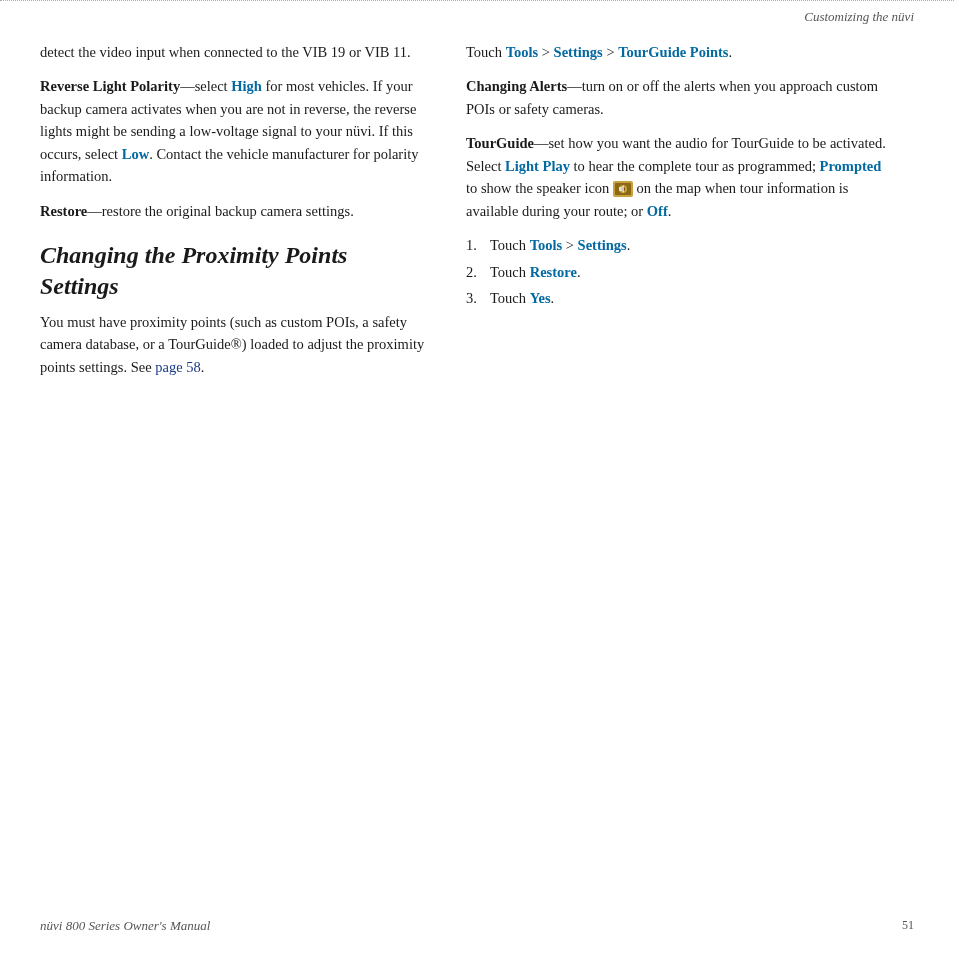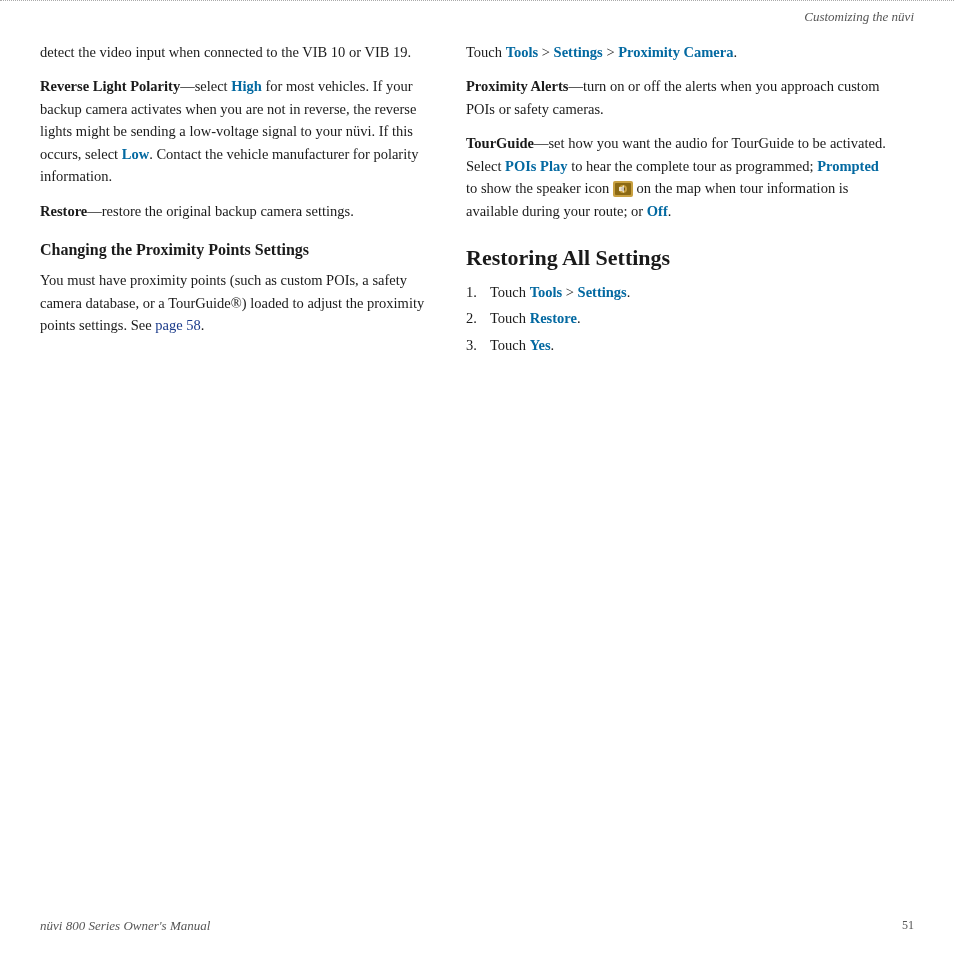--- a/index.html
+++ b/index.html
@@ -80,26 +80,27 @@
     .section-heading {
       font-size: 22px;
       font-weight: bold;
       margin-top: 22px;
       margin-bottom: 8px;
       line-height: 1.3;
       color: #1a1a1a;
     }
 
     .proximity-heading {
-      font-size: 16px;
+      font-size: 24px;
       font-weight: bold;
       margin-top: 18px;
       margin-bottom: 8px;
       line-height: 1.3;
       color: #1a1a1a;
+      font-style: italic;
     }
 
     .ordered-list {
       list-style: none;
       padding: 0;
       margin: 4px 0 0 0;
     }
 
     .ordered-list li {
       font-size: 14.5px;
@@ -159,21 +160,21 @@
 
   <div class="header-bar">
     <span class="header-title">Customizing the nüvi</span>
   </div>
 
   <div class="content-area">
 
     <div class="left-column">
 
       <p class="body-text">
-        <span>detect the video input when connected to the VIB 10 or VIB 19.</span>
+        <span>detect the video input when connected to the VIB 19 or VIB 11.</span>
       </p>
 
       <p class="body-text">
         <span class="bold-term">Reverse Light Polarity</span>—select <span class="bold-link">High</span> for most vehicles. If your backup camera activates when you are not in reverse, the reverse lights might be sending a low-voltage signal to your nüvi. If this occurs, select <span class="bold-link">Low</span>. Contact the vehicle manufacturer for polarity information.
       </p>
 
 
       <p class="body-text">
         <span class="bold-term">Restore</span>—restore the original backup camera settings.
       </p>
@@ -184,41 +185,38 @@
 
       <p class="body-text">
         You must have proximity points (such as custom POIs, a safety camera database, or a TourGuide®) loaded to adjust the proximity points settings. See <a class="page-link">page 58</a>.
       </p>
 
     </div>
 
     <div class="right-column">
 
       <p class="body-text">
-        Touch <span class="bold-link">Tools</span> &gt; <span class="bold-link">Settings</span> &gt; <span class="bold-link">Proximity Camera</span>.
-      </p>
-
-      <p class="body-text">
-        <span class="bold-term">Proximity Alerts</span>—turn on or off the alerts when you approach custom POIs or safety cameras.
-      </p>
-
-      <p class="body-text">
-        <span class="bold-term">TourGuide</span>—set how you want the audio for TourGuide to be activated. Select <span class="bold-link">POIs Play</span> to hear the complete tour as programmed; <span class="bold-link">Prompted</span> to show the speaker icon <svg class="speaker-icon" viewBox="0 0 20 16" xmlns="http://www.w3.org/2000/svg">
+        Touch <span class="bold-link">Tools</span> &gt; <span class="bold-link">Settings</span> &gt; <span class="bold-link">TourGuide Points</span>.
+      </p>
+
+      <p class="body-text">
+        <span class="bold-term">Changing Alerts</span>—turn on or off the alerts when you approach custom POIs or safety cameras.
+      </p>
+
+      <p class="body-text">
+        <span class="bold-term">TourGuide</span>—set how you want the audio for TourGuide to be activated. Select <span class="bold-link">Light Play</span> to hear the complete tour as programmed; <span class="bold-link">Prompted</span> to show the speaker icon <svg class="speaker-icon" viewBox="0 0 20 16" xmlns="http://www.w3.org/2000/svg">
           <rect x="0" y="0" width="20" height="16" rx="2" fill="#c8a040"></rect>
           <rect x="2" y="2" width="16" height="12" rx="1" fill="#8B6914"></rect>
           <circle cx="10" cy="8" r="4" fill="#c8a040"></circle>
           <circle cx="10" cy="8" r="2" fill="#5a4010"></circle>
           <polygon points="6,6 9,6 11,4 11,12 9,10 6,10" fill="#ffffff" opacity="0.7"></polygon>
         </svg> on the map when tour information is available during your route; or <span class="bold-link">Off</span>.
       </p>
 
 
-      <div class="section-heading">
-        Restoring All Settings
-      </div>
 
       <ol class="ordered-list">
         <li>
           <span class="list-num">1.</span>
           <span>Touch <span class="bold-link">Tools</span> &gt; <span class="bold-link">Settings</span>.</span>
         </li>
         <li>
           <span class="list-num">2.</span>
           <span>Touch <span class="bold-link">Restore</span>.</span>
         </li>

